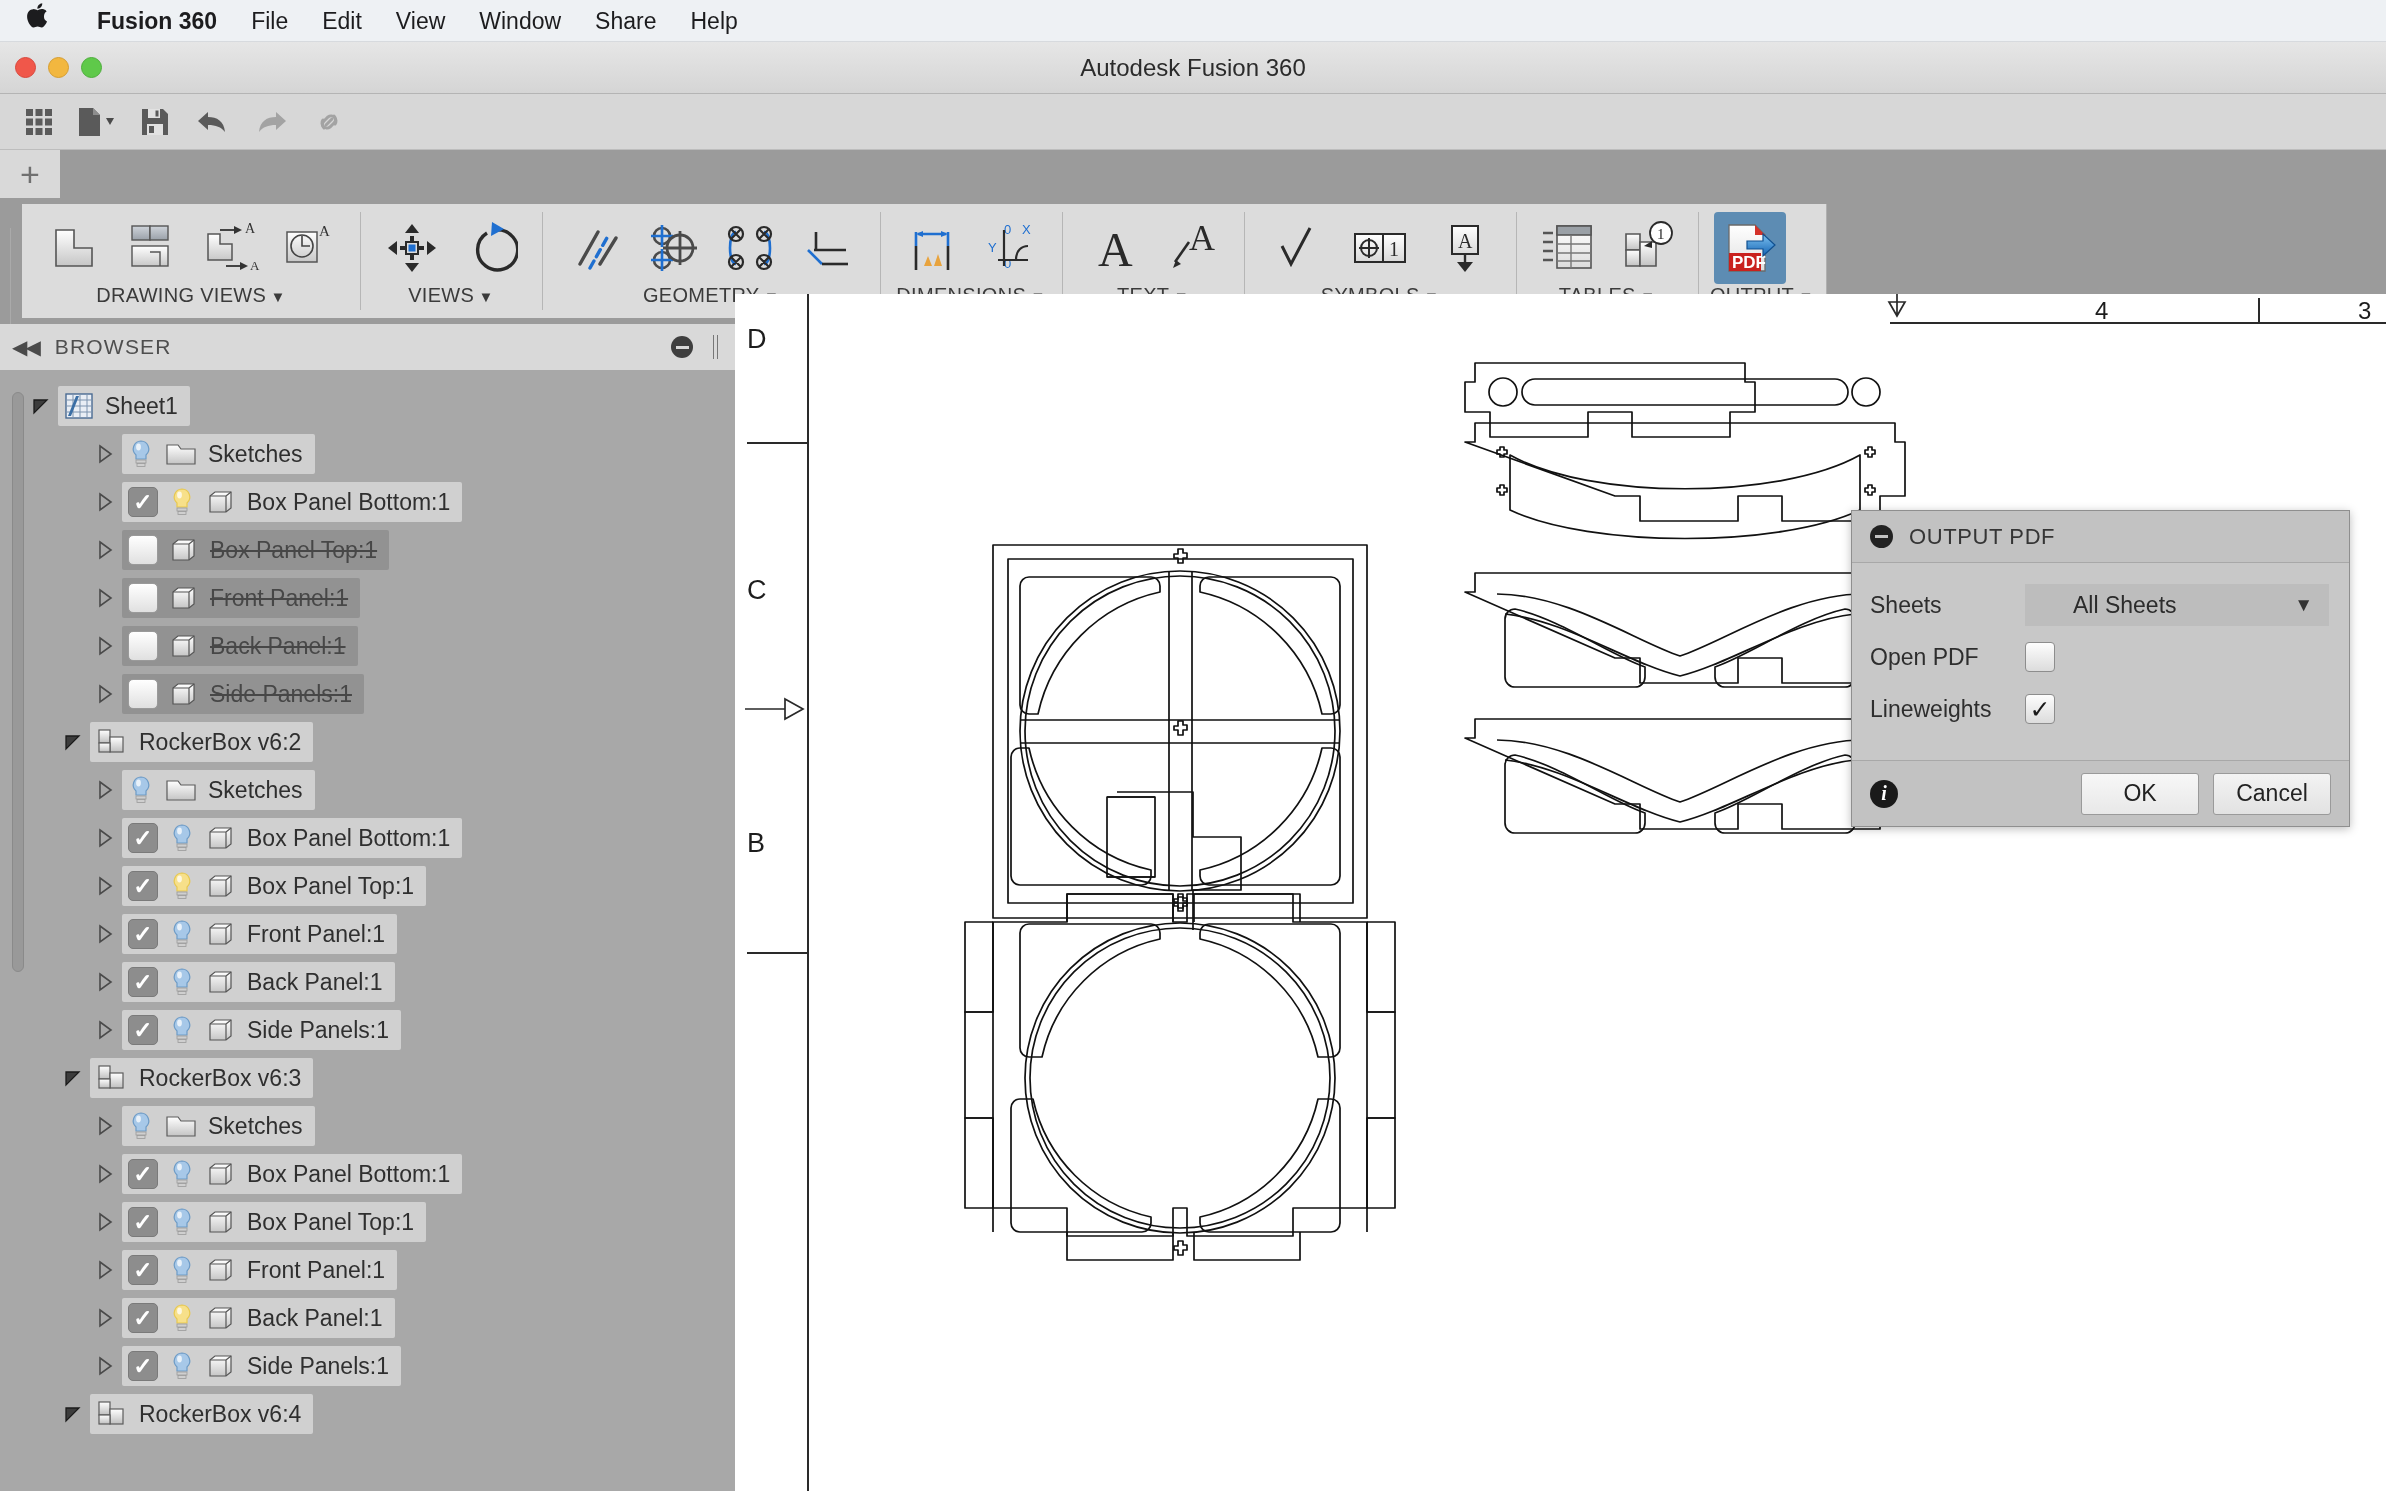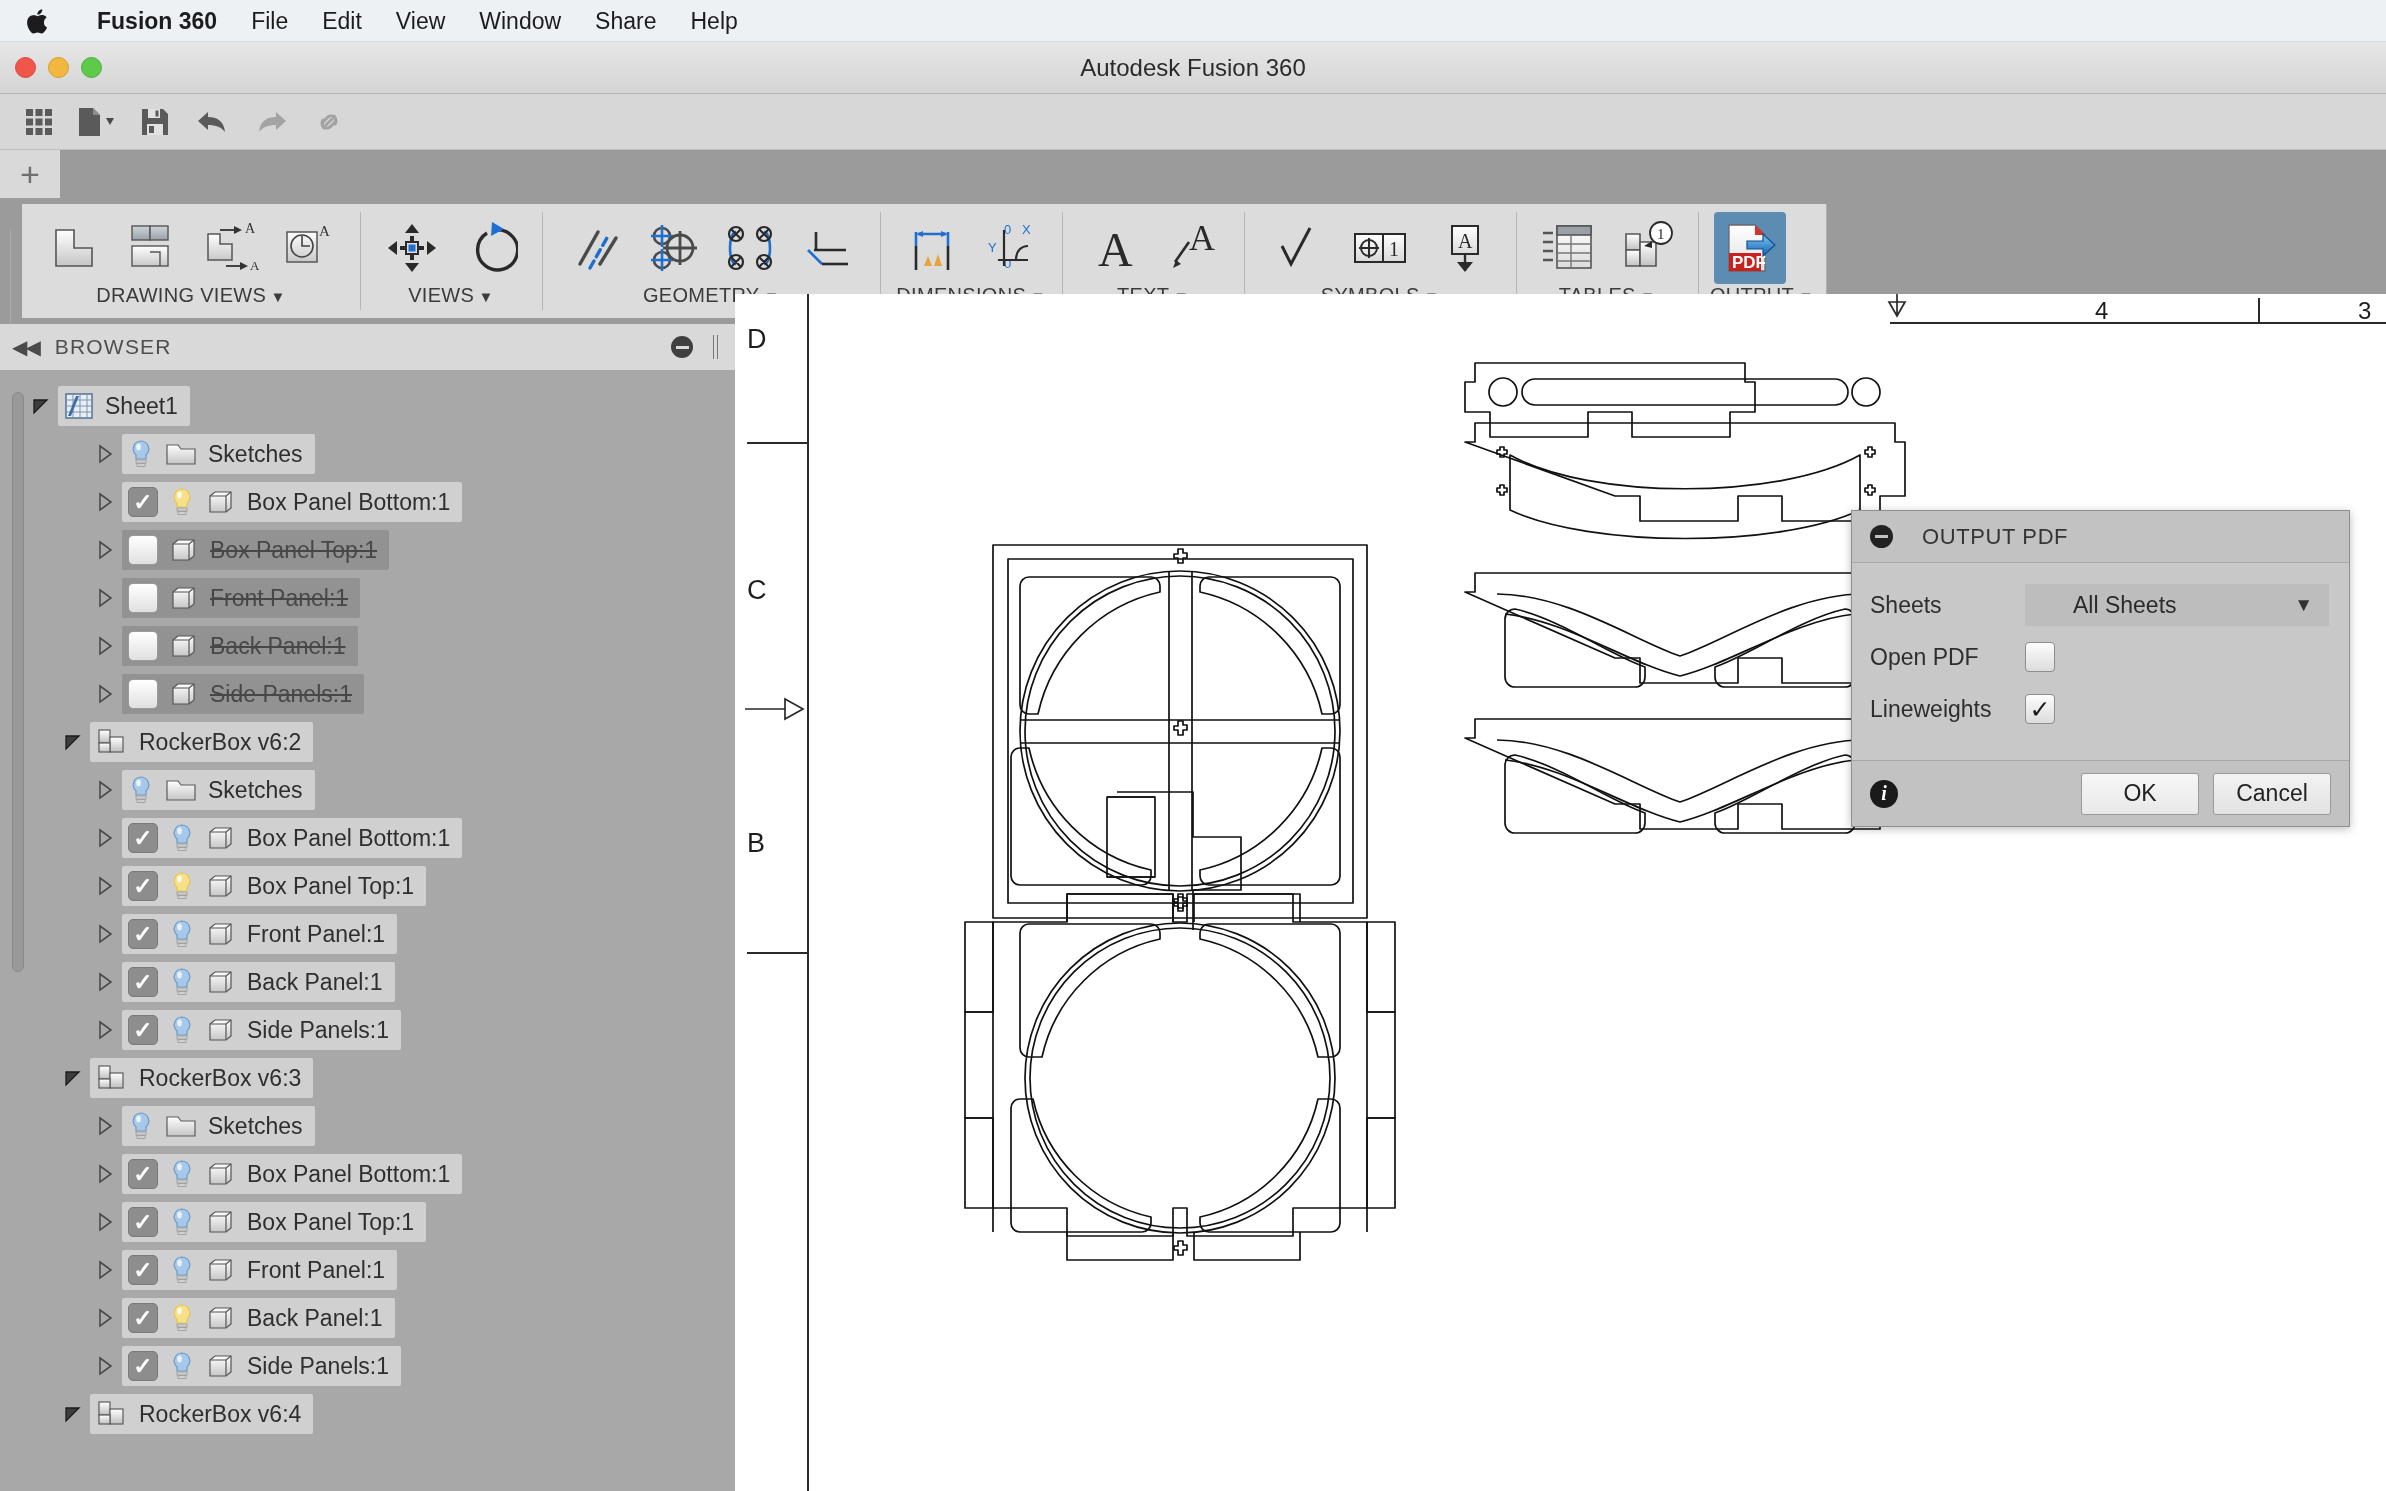--- a/index.html
+++ b/index.html
@@ -8,21 +8,21 @@
     font-family: "Liberation Sans", sans-serif;
     overflow: hidden;
     background: #ffffff;
   }
   #app { position: relative; width: 2386px; height: 1491px; }
 
   
   .macbar {
     position: absolute; top: 0; left: 0; width: 2386px; height: 42px;
     background: #eef1f4;
-    display: flex; align-items: center;
+    display: flex; 
     border-bottom: 1px solid #d7dade;
   }
   .apple-logo {
     width: 30px; height: 30px; margin-left: 22px; margin-right: 28px;
     position: relative;
   }
   .apple-logo svg { display:block; }
   .macbar .mi {
     font-size: 23px; color: #1c1c1e; padding: 0 17px; line-height: 42px;
     white-space: nowrap;
@@ -218,21 +218,21 @@
   .cad { position: absolute; left: 0; top: 0; pointer-events: none; }
 
   
   .dlg {
     position: absolute; left: 1851px; top: 510px; width: 499px; height: 317px;
     background: #c8c8c8; border: 1px solid #8f8f8f;
     box-shadow: 0 2px 9px rgba(0,0,0,.26);
   }
   .dlg-head {
     height: 52px; background: #c2c2c2; border-bottom: 1px solid #a8a8a8;
-    display: flex; align-items: center; gap: 29px; padding-left: 18px;
+    display: flex; align-items: center; gap: 16px; padding-left: 18px;
   }
   .dlg-min {
     width: 23px; height: 23px; border-radius: 50%; background: #222;
     display: flex; align-items: center; justify-content: center;
   }
   .dlg-min::after { content:""; width:13px; height:3px; background:#c2c2c2; }
   .dlg-title { font-size: 22px; color: #353535; letter-spacing: .6px; }
   .dlg-body { padding: 16px 20px 0 18px; height: 198px; }
   .frow { display: flex; align-items: center; height: 52px; }
   .flabel { width: 155px; font-size: 23px; color: #2e2e2e; }

